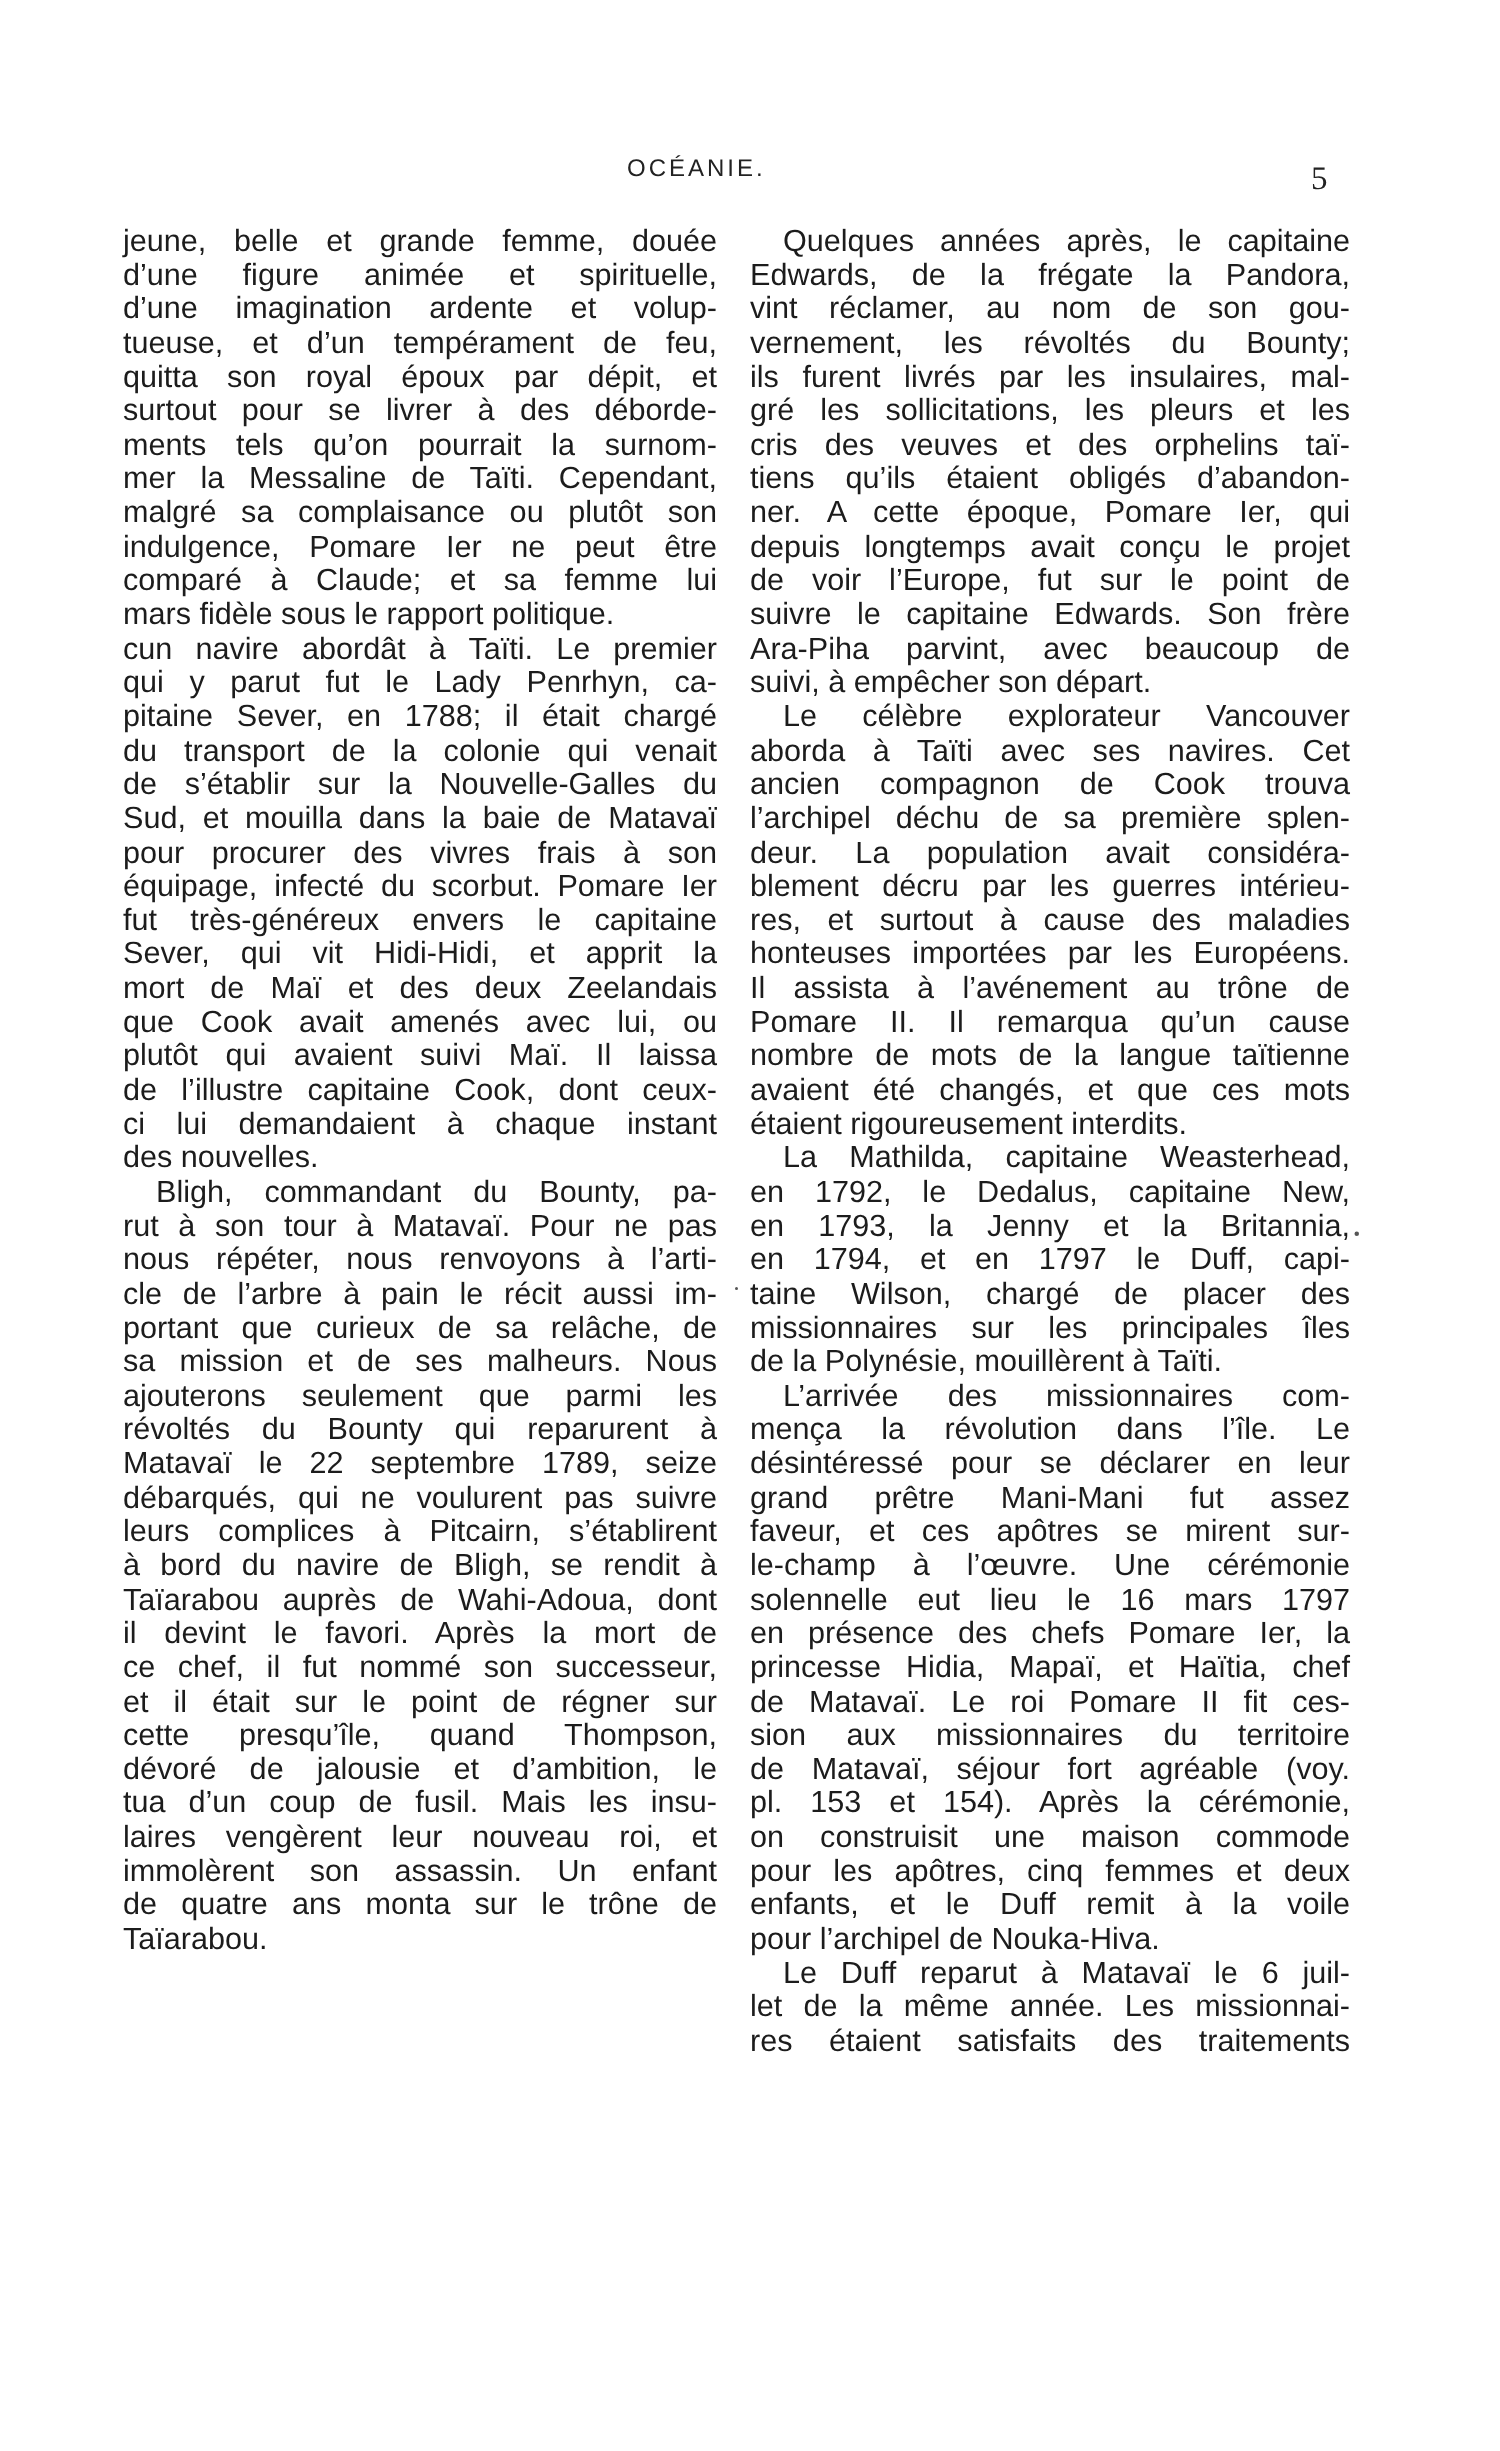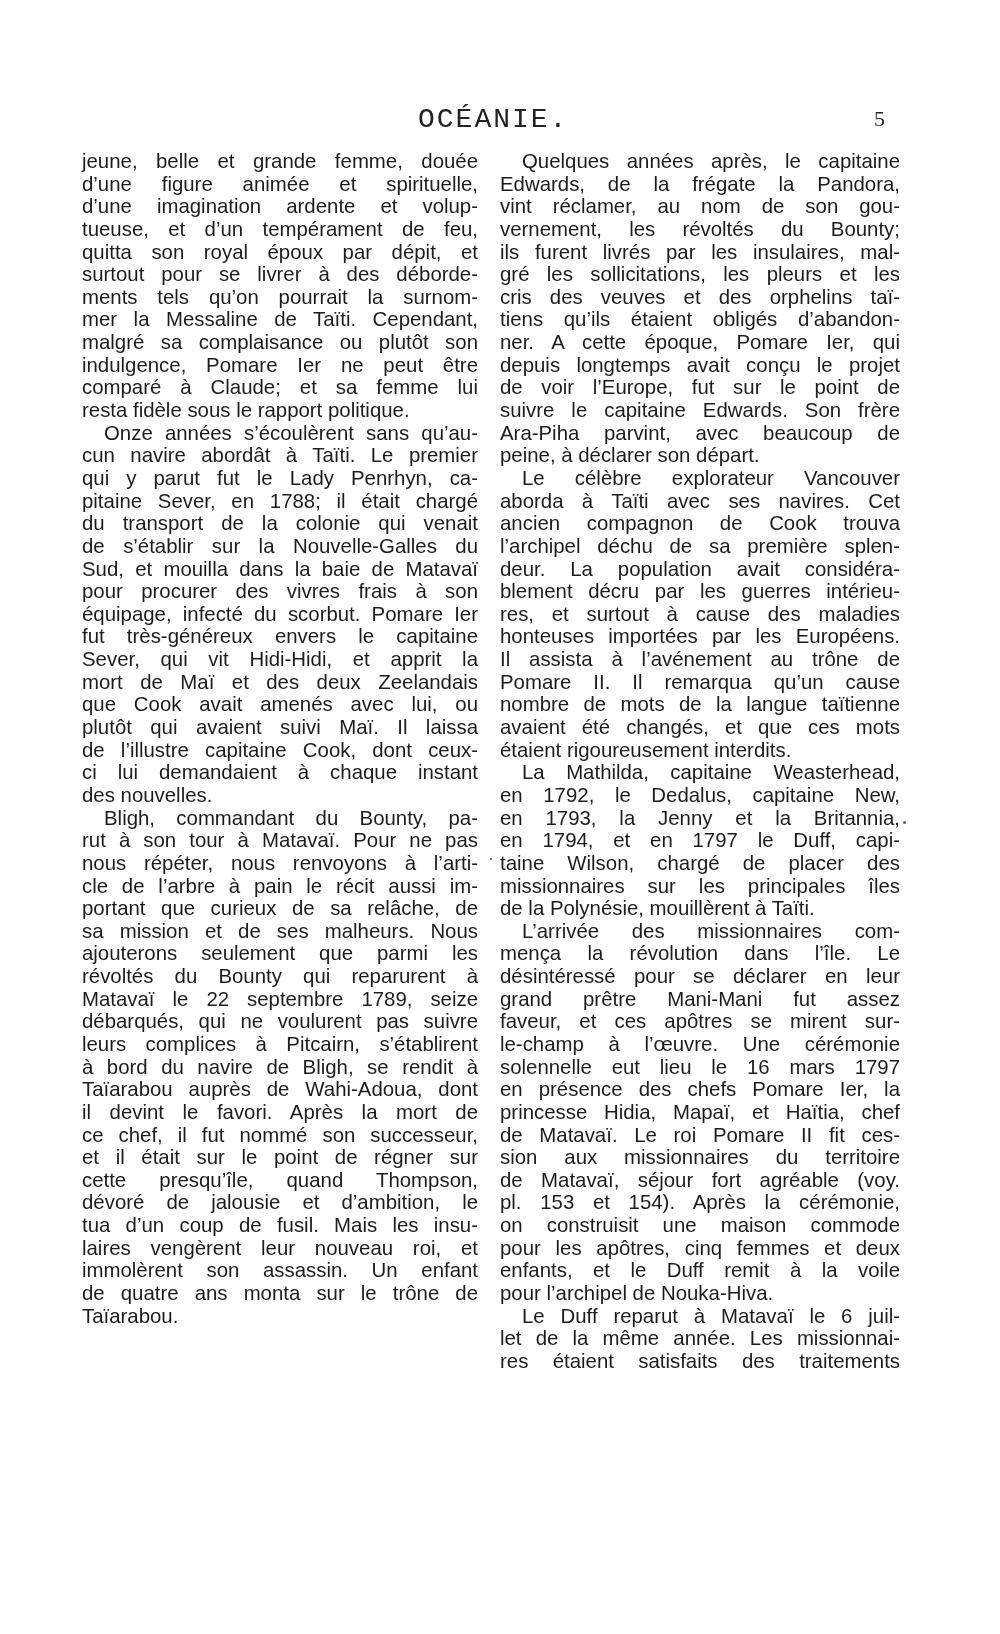--- a/index.html
+++ b/index.html
@@ -25,22 +25,22 @@
       position: absolute;
       top: 104px;
       left: 0;
       width: 1000px;
       height: 30px;
     }
     .running-title {
       position: absolute;
       left: 418px;
       top: 0;
-      font-family: Liberation Mono, monospace;
-      font-size: 28px;
+      font-family: Liberation Sans, sans-serif;
+      font-size: 16px;
       letter-spacing: 2px;
       color: #222;
     }
     .page-number {
       position: absolute;
       left: 874px;
       top: 2px;
       font-family: "Liberation Serif", "DejaVu Serif", serif;
       font-size: 22px;
       color: #222;
@@ -90,22 +90,21 @@
       <span class="line">d’une figure animée et spirituelle,</span>
       <span class="line">d’une imagination ardente et volup-</span>
       <span class="line">tueuse, et d’un tempérament de feu,</span>
       <span class="line">quitta son royal époux par dépit, et</span>
       <span class="line">surtout pour se livrer à des déborde-</span>
       <span class="line">ments tels qu’on pourrait la surnom-</span>
       <span class="line">mer la Messaline de Taïti. Cependant,</span>
       <span class="line">malgré sa complaisance ou plutôt son</span>
       <span class="line">indulgence, Pomare Ier ne peut être</span>
       <span class="line">comparé à Claude; et sa femme lui</span>
-      <span class="line last">resta fidèle sous le rapport politique.</span>
-      <span class="line indent">Onze années s’écoulèrent sans qu’au-</span>
+      <span class="line last">mars fidèle sous le rapport politique.</span>
       <span class="line">cun navire abordât à Taïti. Le premier</span>
       <span class="line">qui y parut fut le Lady Penrhyn, ca-</span>
       <span class="line">pitaine Sever, en 1788; il était chargé</span>
       <span class="line">du transport de la colonie qui venait</span>
       <span class="line">de s’établir sur la Nouvelle-Galles du</span>
       <span class="line">Sud, et mouilla dans la baie de Matavaï</span>
       <span class="line">pour procurer des vivres frais à son</span>
       <span class="line">équipage, infecté du scorbut. Pomare Ier</span>
       <span class="line">fut très-généreux envers le capitaine</span>
       <span class="line">Sever, qui vit Hidi-Hidi, et apprit la</span>
@@ -146,21 +145,21 @@
       <span class="line">vernement, les révoltés du Bounty;</span>
       <span class="line">ils furent livrés par les insulaires, mal-</span>
       <span class="line">gré les sollicitations, les pleurs et les</span>
       <span class="line">cris des veuves et des orphelins taï-</span>
       <span class="line">tiens qu’ils étaient obligés d’abandon-</span>
       <span class="line">ner. A cette époque, Pomare Ier, qui</span>
       <span class="line">depuis longtemps avait conçu le projet</span>
       <span class="line">de voir l’Europe, fut sur le point de</span>
       <span class="line">suivre le capitaine Edwards. Son frère</span>
       <span class="line">Ara-Piha parvint, avec beaucoup de</span>
-      <span class="line last">peine, à déclarer son départ.</span>
+      <span class="line last">suivi, à empêcher son départ.</span>
       <span class="line indent">Le célèbre explorateur Vancouver</span>
       <span class="line">aborda à Taïti avec ses navires. Cet</span>
       <span class="line">ancien compagnon de Cook trouva</span>
       <span class="line">l’archipel déchu de sa première splen-</span>
       <span class="line">deur. La population avait considéra-</span>
       <span class="line">blement décru par les guerres intérieu-</span>
       <span class="line">res, et surtout à cause des maladies</span>
       <span class="line">honteuses importées par les Européens.</span>
       <span class="line">Il assista à l’avénement au trône de</span>
       <span class="line">Pomare II. Il remarqua qu’un cause</span>

